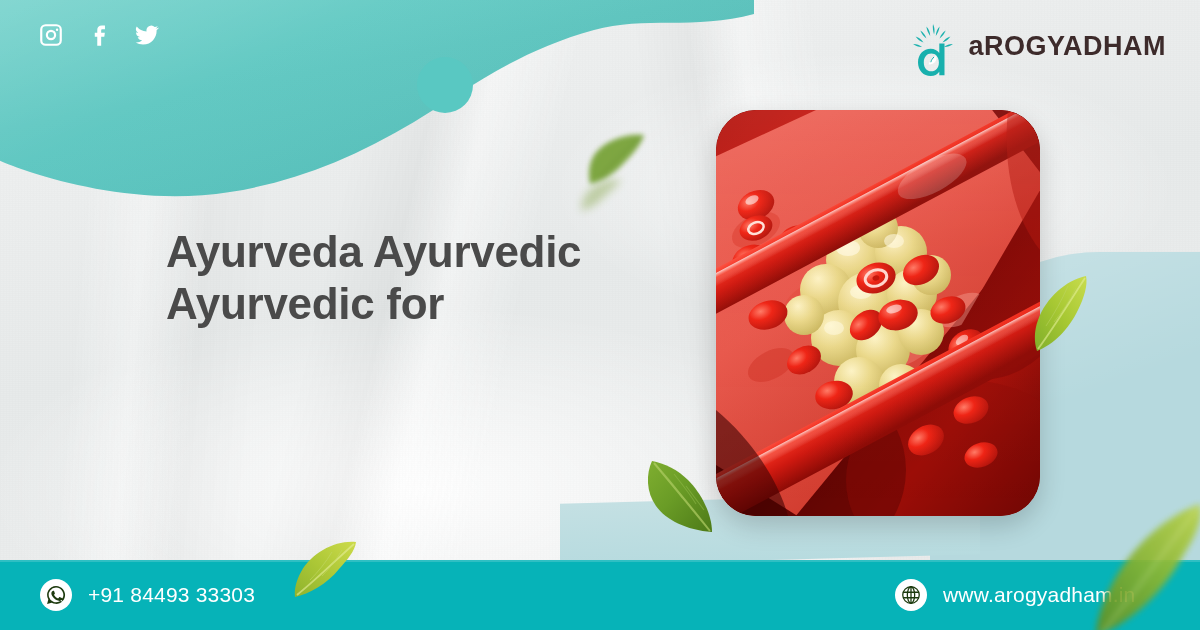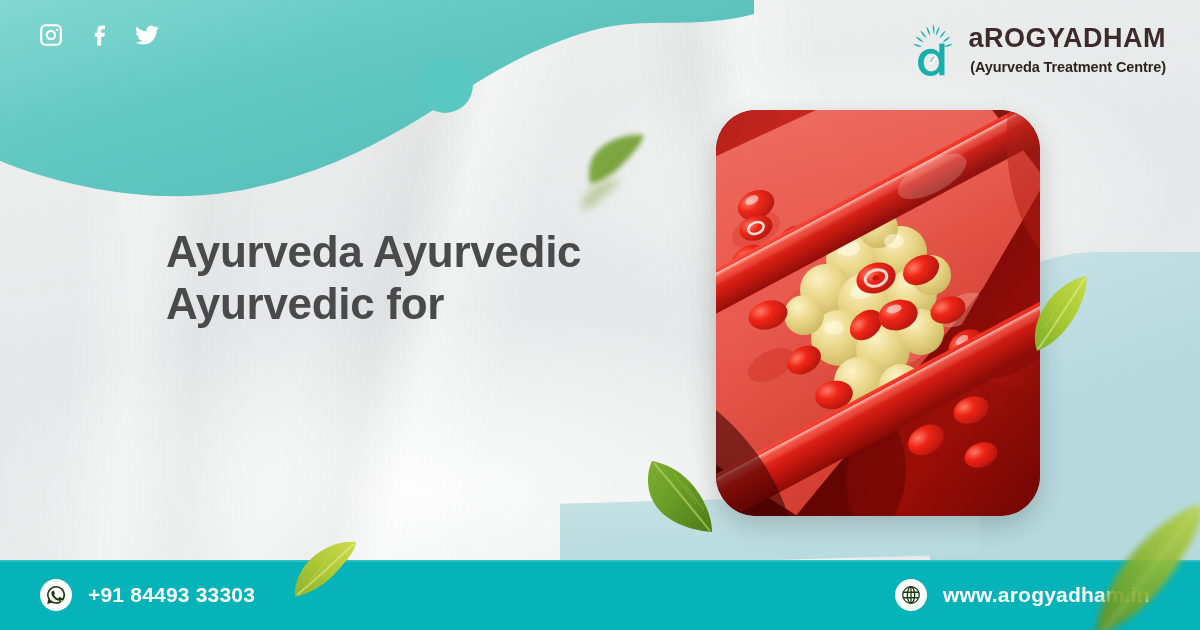--- a/index.html
+++ b/index.html
@@ -167,21 +167,21 @@
     display:flex; align-items:center; gap:16px;
   }
   .f-badge {
     width:32px; height:32px; border-radius:50%;
     background:#ffffff;
     display:flex; align-items:center; justify-content:center;
     flex:0 0 auto;
   }
   .f-badge svg { width:22px; height:22px; display:block; }
   .f-text {
-    color:#ffffff; font-size:21px; font-weight:bold;
+    color:#ffffff; font-size:21px; font-weight:normal;
     letter-spacing:.2px; white-space:nowrap;
     font-family:"Liberation Sans", sans-serif;
   }
 </style>
 </head>
 <body>
 
 <div id="banner">
 
   <div class="paper-bg"></div>
@@ -245,21 +245,20 @@
           <path d="M44.9 22c-2.6 2.2-5.6 3.1-8.9 3 2.6-2.1 5.5-3.1 8.9-3z"></path>
         </g>
         <path d="M31.3 21.5h5.2v31.8h-5.2v-3.6c-1.9 2.7-4.9 4.3-8.6 4.3-7.2 0-12.7-5.7-12.7-13.6S15.5 26.8 22.7 26.8c3.7 0 6.7 1.6 8.6 4.3v-9.6zm-8 10.1c-4.3 0-7.5 3.4-7.5 8.8s3.2 8.8 7.5 8.8 7.6-3.4 7.6-8.8-3.3-8.8-7.6-8.8z" fill="#18b0ad"></path>
         <path d="M25.6 36.4c-2.4 1.2-4.2 3.3-5 5.9 2.9.5 5.6-.7 7.1-3.2 1-1.7 1.1-3.8.4-5.7-1 .8-1.8 1.8-2.5 3z" fill="#ffffff"></path>
         <path d="M26 35c-1.6 1.4-2.7 3.2-3.2 5.2" stroke="#18b0ad" stroke-width="1" fill="none"></path>
       </svg>
     </span>
     <span class="logo-text">
       <span class="logo-name">aROGYADHAM</span>
       <span class="logo-rule"></span>
-      <span class="logo-sub">(Ayurveda Treatment Centre)</span>
     </span>
   </div>
 
   <div class="headline">
     <div class="l1">Ayurveda Ayurvedic</div>
     <div class="l2">Ayurvedic for</div>
   </div>
 
   <div class="img-card">
     <div class="artery-stage">

